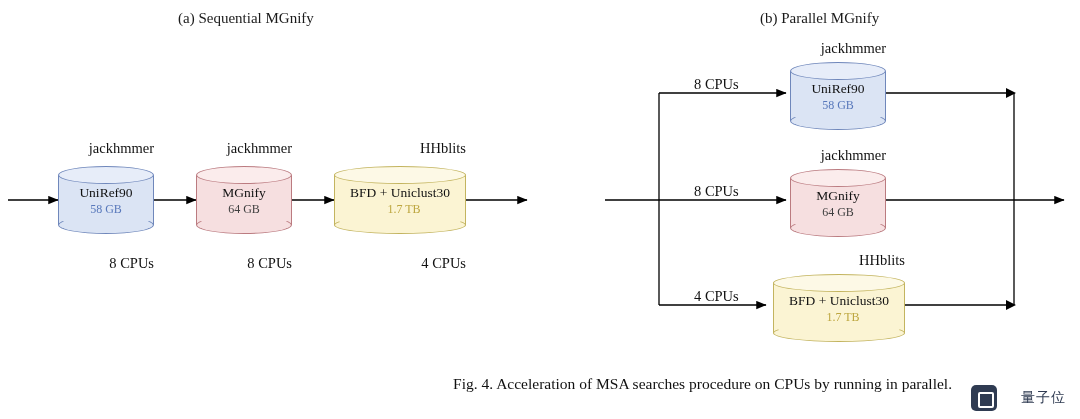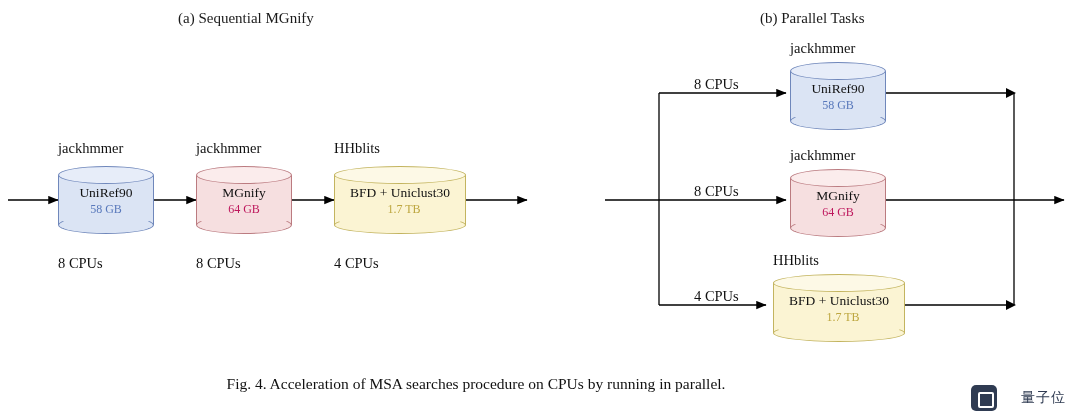--- a/index.html
+++ b/index.html
@@ -92,46 +92,46 @@
   
   .cyl.blue .body { background: #dbe4f4; }
   .cyl.blue .bottom { background: #dbe4f4; border-color: #6f87bb; border-top-color: transparent; }
   .cyl.blue .top { background: #e7edf9; border-color: #6f87bb; }
   .cyl.blue .body { border-left-color: #6f87bb; border-right-color: #6f87bb; }
   .cyl.blue .size { color: #5878bb; }
   
   .cyl.red .body { background: #f6dfe0; border-left-color: #bb7b80; border-right-color: #bb7b80; }
   .cyl.red .bottom { background: #f6dfe0; border-color: #bb7b80; border-top-color: transparent; }
   .cyl.red .top { background: #fbecec; border-color: #bb7b80; }
-  .cyl.red .size { color: #be185d; }
+  .cyl.red .size { color: #404040; }
   
   .cyl.yellow .body { background: #fbf4d3; border-left-color: #c3b45f; border-right-color: #c3b45f; }
   .cyl.yellow .bottom { background: #fbf4d3; border-color: #c3b45f; border-top-color: transparent; }
   .cyl.yellow .top { background: #fdf9e6; border-color: #c3b45f; }
   .cyl.yellow .size { color: #bda63f; margin-left: 8px; }
 
   .cap {
     position: absolute;
     font-size: 14.5px;
     color: #111;
     white-space: nowrap;
-    text-align: left;
+    text-align: right;
   }
   .cpu-label {
     position: absolute;
     font-size: 14.5px;
     color: #111;
     white-space: nowrap;
   }
   .figcaption {
     position: absolute;
     left: 0;
     top: 375px;
     width: 952px;
-    text-align: center;
+    text-align: right;
     font-size: 15.5px;
     color: #111;
   }
   svg.lines {
     position: absolute;
     left: 0;
     top: 0;
     width: 1080px;
     height: 419px;
     pointer-events: none;
@@ -165,21 +165,21 @@
     font-family: "DejaVu Sans", sans-serif;
     letter-spacing: 1px;
   }
 </style>
 </head>
 <body>
 
 <div class="stage">
 
   <div class="panel-title" style="left:178px; top:10px;">(a) Sequential MGnify</div>
-  <div class="panel-title" style="left:760px; top:10px;">(b) Parallel Tasks</div>
+  <div class="panel-title" style="left:760px; top:10px;">(b) Parallel MGnify</div>
 
   <svg class="lines" viewBox="0 0 1080 419">
     <defs>
       <marker id="arrow" markerWidth="9" markerHeight="9" refX="7.5" refY="3.2" orient="auto" markerUnits="strokeWidth">
         <path d="M0,0 L8,3.2 L0,6.4 z" fill="#000"></path>
       </marker>
     </defs>
 
     <line x1="8" y1="200" x2="58" y2="200" stroke="#000" stroke-width="1.3" marker-end="url(#arrow)"></line>
     <line x1="152" y1="200" x2="196" y2="200" stroke="#000" stroke-width="1.3" marker-end="url(#arrow)"></line>

